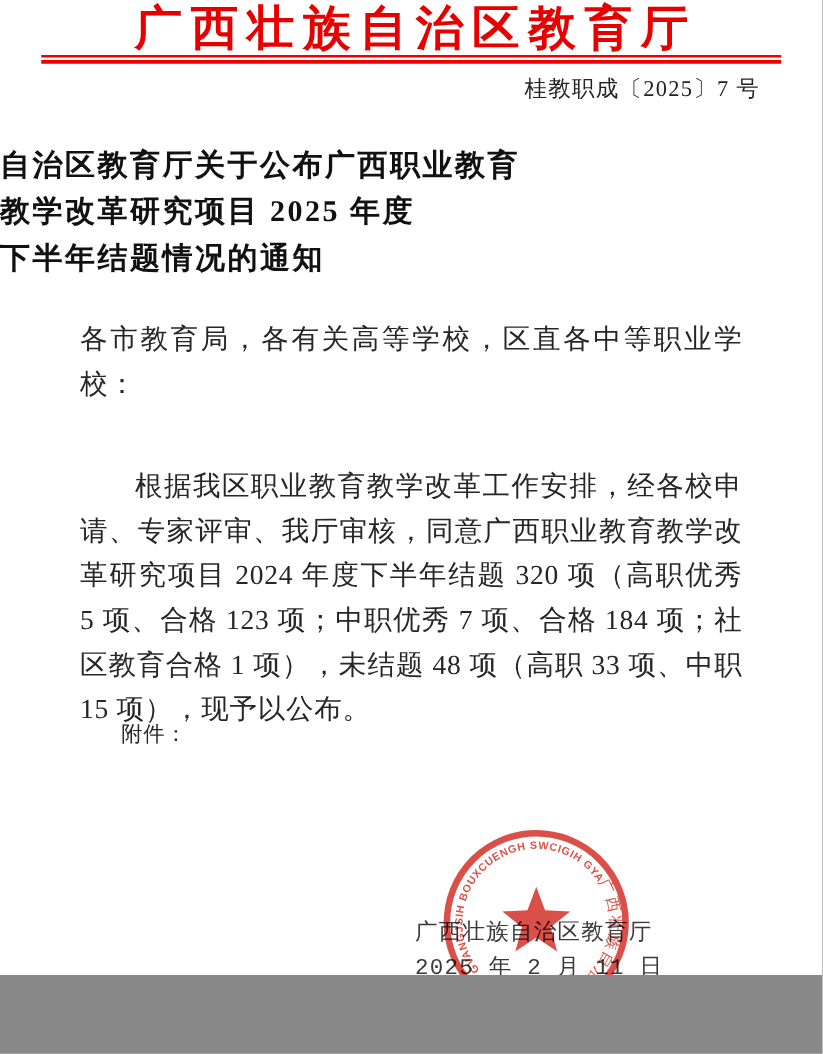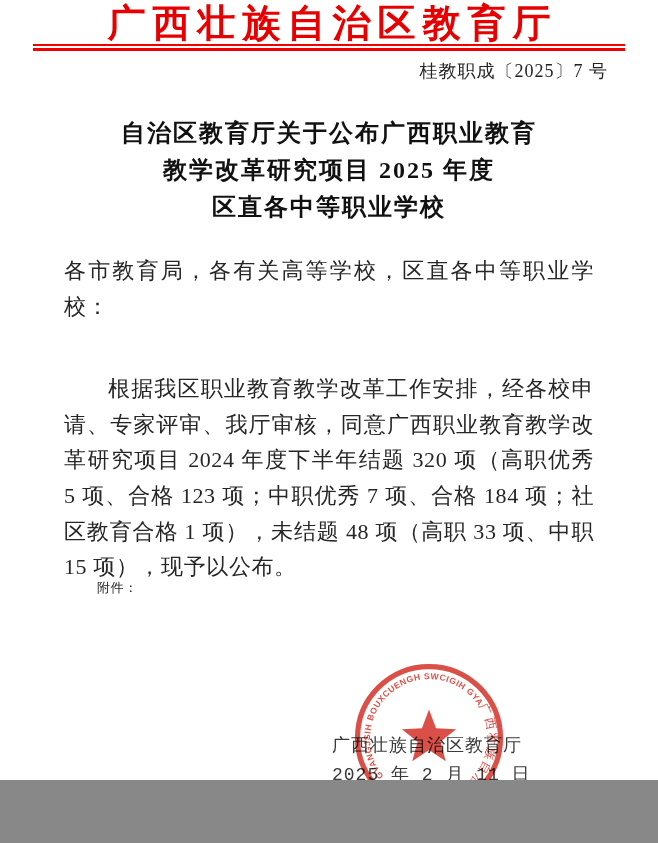--- a/index.html
+++ b/index.html
@@ -33,34 +33,34 @@
     border-bottom:4px solid var(--rule-red);
   }
   .rule-header{top:44px;border-bottom-width:3px;}
   .rule-footer{top:813px;}
   .doc-number{
     position:absolute;top:59px;right:50px;
     font-size:18px;letter-spacing:1px;color:#222;
   }
   .doc-title{
     position:absolute;top:115px;left:0;right:0;
-    text-align:center;margin:0;
+    text-align:left;margin:0;
     font-size:24px;font-weight:bold;color:#111;
     line-height:37px;letter-spacing:2px;
   }
   .body-text{
     position:absolute;top:253px;left:64px;width:530px;
     font-size:22px;line-height:35.6px;letter-spacing:0.6px;
     text-align:justify;
   }
   .body-text p{margin:0;}
   .body-text .para{text-indent:2em;margin-top:47px;}
   .attachments{
     position:absolute;top:572px;left:97px;
-    font-size:13px;line-height:31.5px;letter-spacing:0.6px;
+    font-size:17px;line-height:31.5px;letter-spacing:0.6px;
     display:flex;align-items:flex-start;
   }
   .att-label{white-space:nowrap;margin-right:5px;}
   .att-item .att-line1{white-space:nowrap;}
   .att-num{margin-right:6px;}
   .att-cont{padding-left:25px;}
   .signature{
     position:absolute;top:734px;left:332px;width:192px;
     font-size:18px;color:#3a3a3a;letter-spacing:1px;
   }
@@ -88,21 +88,21 @@
 
   <h1 class="masthead">广西壮族自治区教育厅</h1>
 
   <div class="rule-double rule-header"></div>
 
   <div class="doc-number">桂教职成〔2025〕7 号</div>
 
   <h2 class="doc-title">
     <div>自治区教育厅关于公布广西职业教育</div>
     <div>教学改革研究项目 2025 年度</div>
-    <div>区直各中等职业学校</div>
+    <div>下半年结题情况的通知</div>
   </h2>
 
   <div class="body-text">
     <p class="salutation">各市教育局，各有关高等学校，区直各中等职业学校：</p>
     <p class="para">根据我区职业教育教学改革工作安排，经各校申请、专家评审、我厅审核，同意广西职业教育教学改革研究项目 2024 年度下半年结题 320 项（高职优秀 5 项、合格 123 项；中职优秀 7 项、合格 184 项；社区教育合格 1 项），未结题 48 项（高职 33 项、中职 15 项），现予以公布。</p>
   </div>
 
   <div class="attachments">
     <span class="att-label">附件：</span>
   </div>

